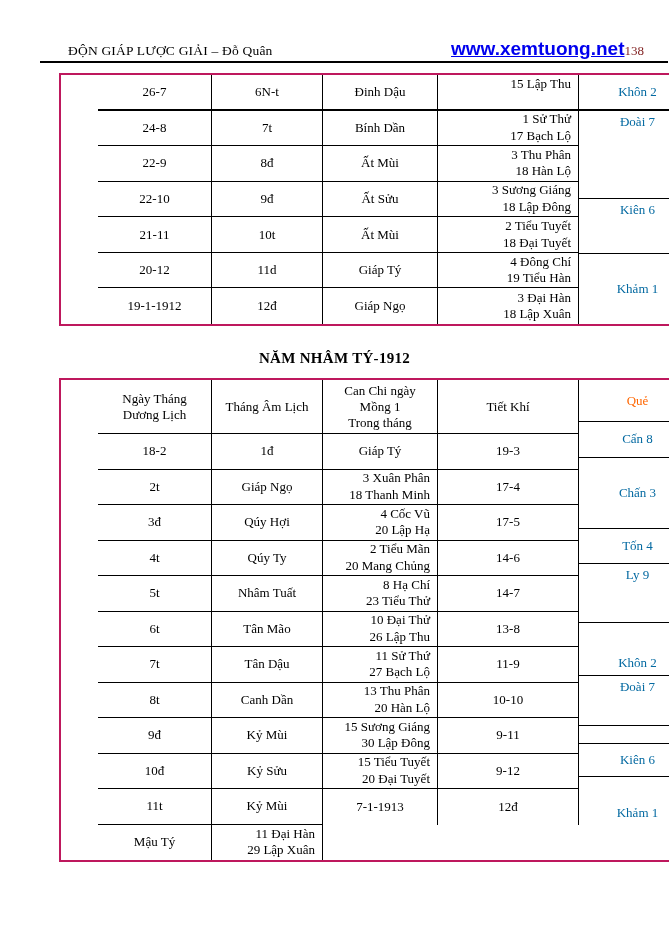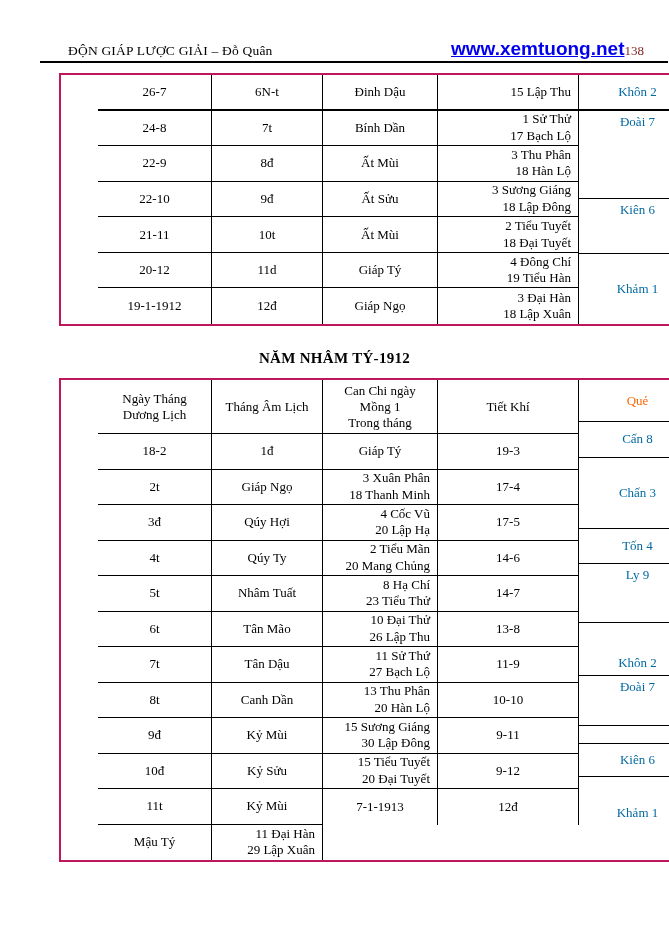--- a/index.html
+++ b/index.html
@@ -24,21 +24,21 @@
   .grid{display:grid;grid-template-columns:114px 111px 115px 141px;}
   #t1 .grid{grid-auto-rows:35.57px;}
   #t2 .grid{grid-template-rows:54px repeat(12,35.5px);}
   .c{border-right:1px solid #000;border-bottom:1px solid #000;box-sizing:border-box;
      display:flex;align-items:center;justify-content:center;font-size:13px;text-align:center;}
   .c.hd{line-height:16px;}
   .nb{border-bottom:none !important;}
   .thick{border-bottom-width:2px !important;}
   .tiet{flex-direction:column;align-items:flex-end;justify-content:center;
         padding-right:7px;line-height:16.5px;position:relative;}
-  .tiet.single{justify-content:center;padding-top:1px;}
+  .tiet.single{justify-content:flex-start;padding-top:1px;}
   .day-prefix{position:absolute;left:5px;top:2px;font-size:13px;}
   
   .que-col{width:117px;display:flex;flex-direction:column;box-sizing:border-box;}
   .q{box-sizing:border-box;border-bottom:1px solid #000;color:#0369a1;font-size:13px;
      display:flex;justify-content:center;align-items:center;}
   .q.q-top{align-items:flex-start;padding-top:3px;}
   .q.q-bot{align-items:flex-end;padding-bottom:4px;}
   .q.hd{color:#FF6600;}
 </style>
 </head>

